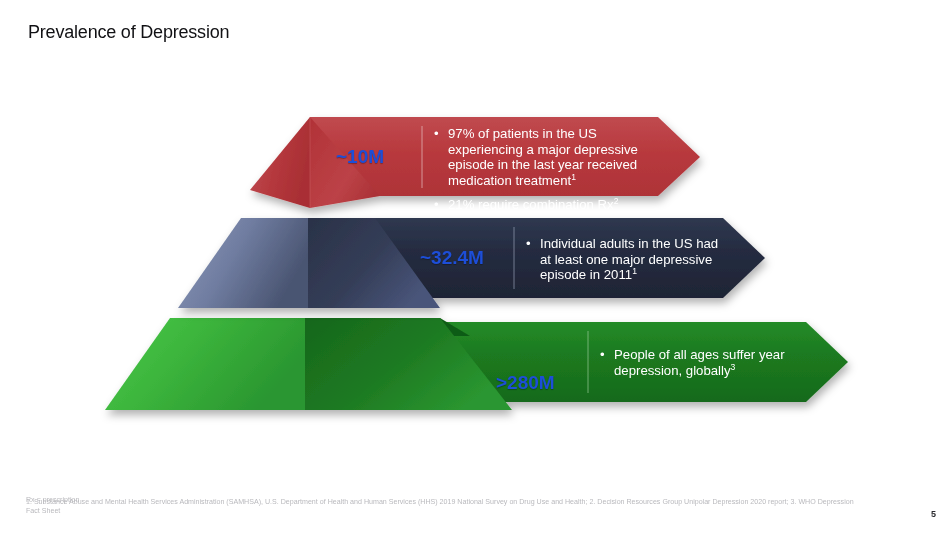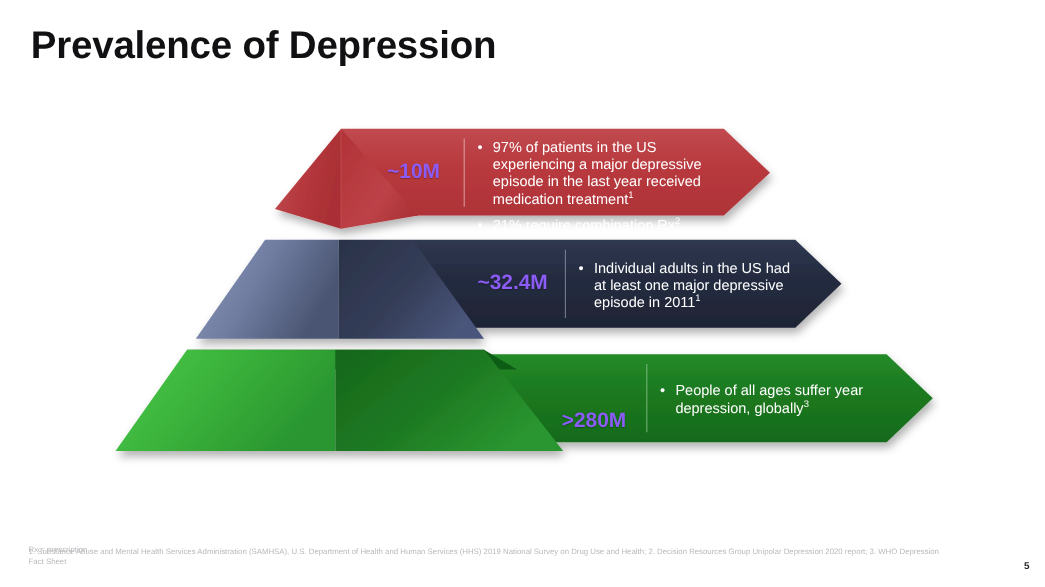--- a/index.html
+++ b/index.html
@@ -6,29 +6,29 @@
   body{
     width:950px;height:534px;position:relative;overflow:hidden;
     font-family:"Liberation Sans","DejaVu Sans",sans-serif;
     background:#ffffff;
   }
   #slide{position:absolute;inset:0;width:950px;height:534px;background:#fff;}
 
   
   .slide-title{
     position:absolute;left:28px;top:22px;
-    font-size:35px;font-weight:bold;color:#111114;
+    font-size:18px;font-weight:normal;color:#111114;
     letter-spacing:-0.2px;white-space:nowrap;
   }
 
   
   #stage{position:absolute;left:0;top:0;width:950px;height:470px;}
   .band-value{
-    position:absolute;font-weight:bold;font-size:19px;color:#8b5cf6;
-    text-align:center;white-space:nowrap;
+    position:absolute;font-weight:bold;font-size:19px;color:#1d4ed8;
+    white-space:nowrap;
     text-shadow:0 1px 1px rgba(0,0,0,.28);
   }
   .band-bullets{
     position:absolute;font-size:13.2px;line-height:15.6px;color:#ffffff;
   }
   .bullet-row{display:flex;align-items:flex-start;margin-bottom:9px;}
   .bullet-row:last-child{margin-bottom:0;}
   .bullet-dot{
     flex:0 0 auto;width:10px;margin-right:4px;line-height:15.6px;
     font-size:13.2px;color:#fff;text-align:left;

